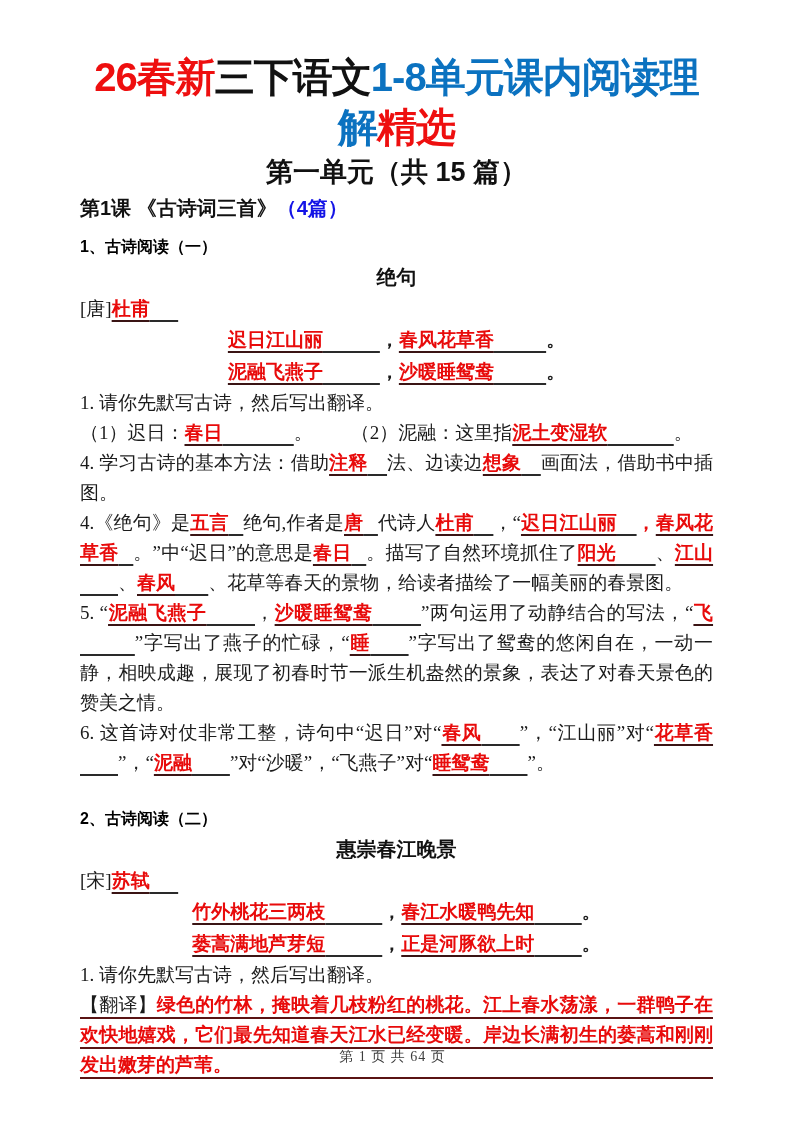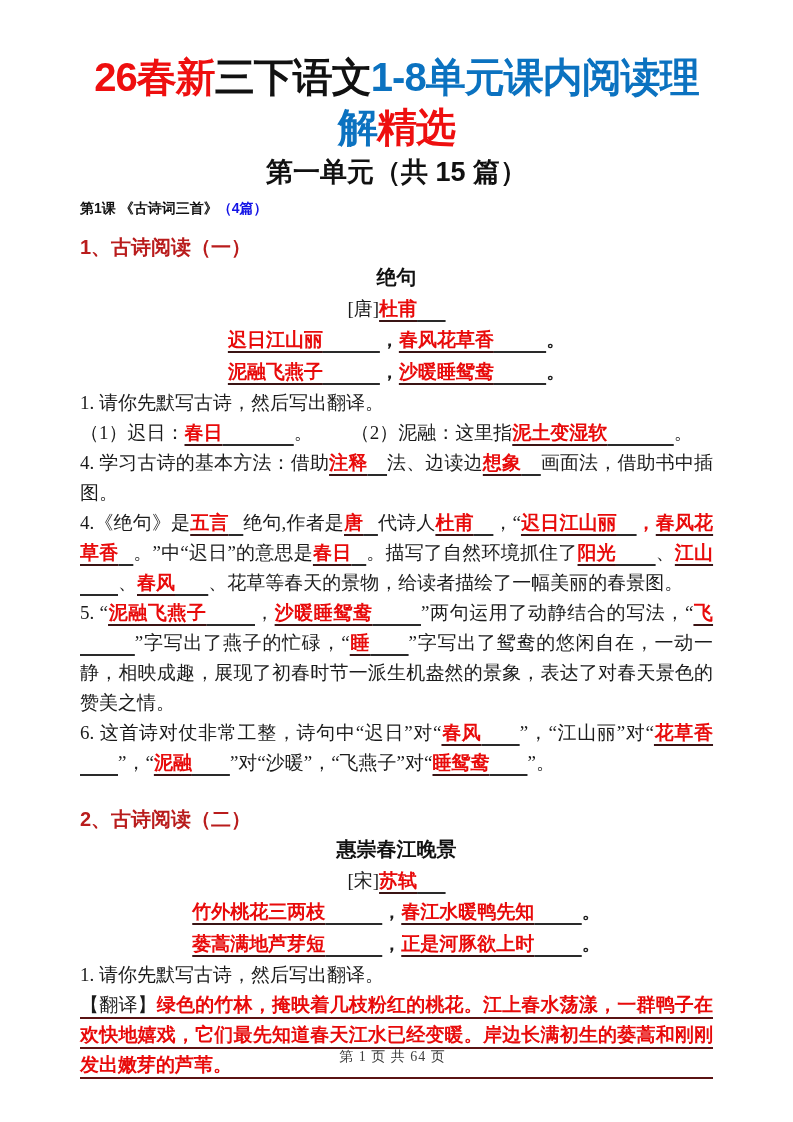--- a/index.html
+++ b/index.html
@@ -35,45 +35,44 @@
     font-weight: 800;
     font-size: 27px;
     line-height: 36px;
     text-align: center;
     color: #111111;
   }
   .lesson-heading {
     margin: 2px 0 0 0;
     font-family: "Liberation Sans", sans-serif;
     font-weight: 800;
-    font-size: 14px;
+    font-size: 20px;
     line-height: 32px;
     text-align: left;
     color: #111111;
   }
   .sec-heading {
     margin: 8px 0 0 0;
     font-family: "Liberation Sans", sans-serif;
     font-weight: 800;
-    font-size: 20px;
+    font-size: 16px;
     line-height: 30px;
-    color: #b91c1c;
+    color: #000000;
   }
   .poem-title {
     font-family: "Liberation Sans", sans-serif;
     font-weight: 800;
     font-size: 20px;
     line-height: 31px;
     text-align: center;
     color: #111111;
   }
   .poem-author {
     font-size: 19px;
     line-height: 31px;
-    text-align: center;
   }
   .poem-line {
     font-size: 19px;
     line-height: 32px;
     text-align: center;
   }
   .body {
     margin: 0;
     font-size: 19px;
     line-height: 30px;

